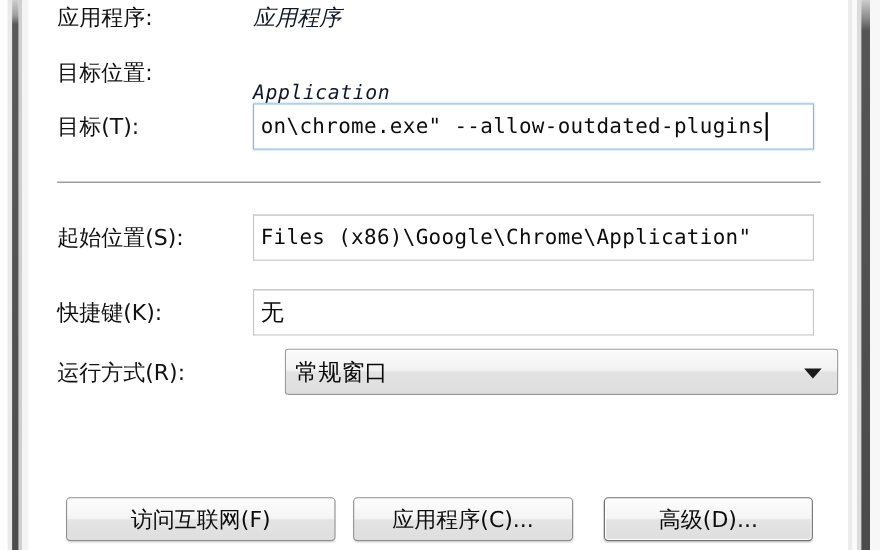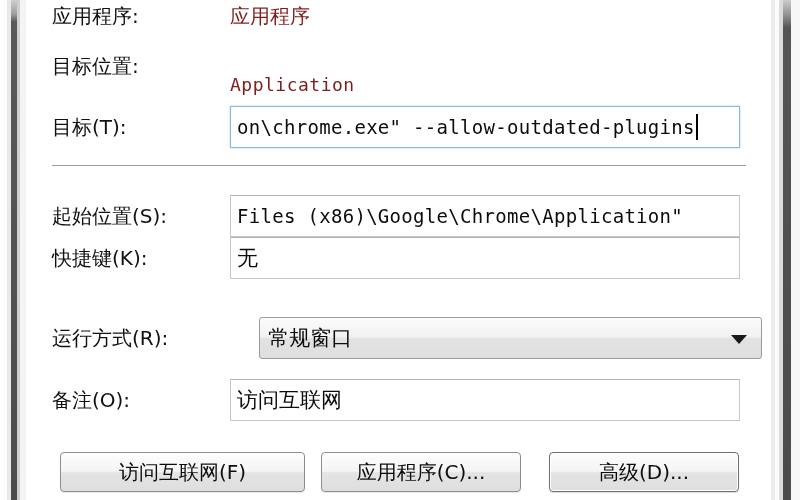--- a/index.html
+++ b/index.html
@@ -65,22 +65,23 @@
     padding-left: 18px;
     font-size: 20px;
     color: #111111;
     letter-spacing: 0px;
     white-space: nowrap;
     font-family: "DejaVu Sans", "Liberation Sans", sans-serif;
   }
 
   .static-value {
     font-size: 20px;
-    color: #7f1d1d;
-    white-space: nowrap;
+    color: #0f172a;
+    white-space: nowrap;
+    font-style: italic;
   }
   .static-value.mono {
     font-family: "DejaVu Sans Mono", "Liberation Mono", monospace;
     font-size: 18px;
     letter-spacing: 0.5px;
     margin-top: 36px;
   }
 
   
   .field {
@@ -209,58 +210,52 @@
     <div class="row" style="top:-6px;height:44px;">
       <div class="label">应用程序:</div>
       <div class="static-value">应用程序</div>
     </div>
 
     <div class="row" style="top:44px;height:44px;">
       <div class="label">目标位置:</div>
       <div class="static-value mono">Application</div>
     </div>
 
-    <div class="row" style="top:103px;height:48px;">
+    <div class="row" style="top:91px;height:48px;">
       <div class="label">目标(T):</div>
       <div class="field focused" style="width:510px;">
         <span class="txt">on\chrome.exe" --allow-outdated-plugins</span>
         <span class="caret"></span>
       </div>
     </div>
 
     <div id="separator"></div>
 
     <div class="row" style="top:192px;height:48px;">
       <div class="label">起始位置(S):</div>
       <div class="field" style="width:510px;">
         <span class="txt"> Files (x86)\Google\Chrome\Application"</span>
       </div>
     </div>
 
-    <div class="row" style="top:234px;height:48px;align-items:center;">
+    <div class="row" style="top:260px;height:48px;align-items:center;">
       <div class="label">快捷键(K):</div>
       <div class="field" style="width:510px;">
         <span class="txt cjk">无</span>
       </div>
     </div>
 
     <div class="row" style="top:314px;height:48px;">
       <div class="label">运行方式(R):</div>
       <div class="combo" style="width:510px;margin-left:32px;">
         <span class="txt">常规窗口</span>
         <span class="arrow"></span>
       </div>
     </div>
 
-    <div class="row" style="top:376px;height:48px;">
-      <div class="label">备注(O):</div>
-      <div class="field" style="width:510px;">
-        <span class="txt cjk">访问互联网</span>
-      </div>
-    </div>
 
     <div id="button-bar">
       <div class="btn" style="width:245px;margin-left:26px;">
         <span>访问互联网(F)</span>
       </div>
       <div class="btn" style="width:200px;margin-left:16px;">
         <span>应用程序(C)...</span>
       </div>
       <div class="btn emphasis" style="width:190px;margin-left:28px;">
         <span>高级(D)...</span>

